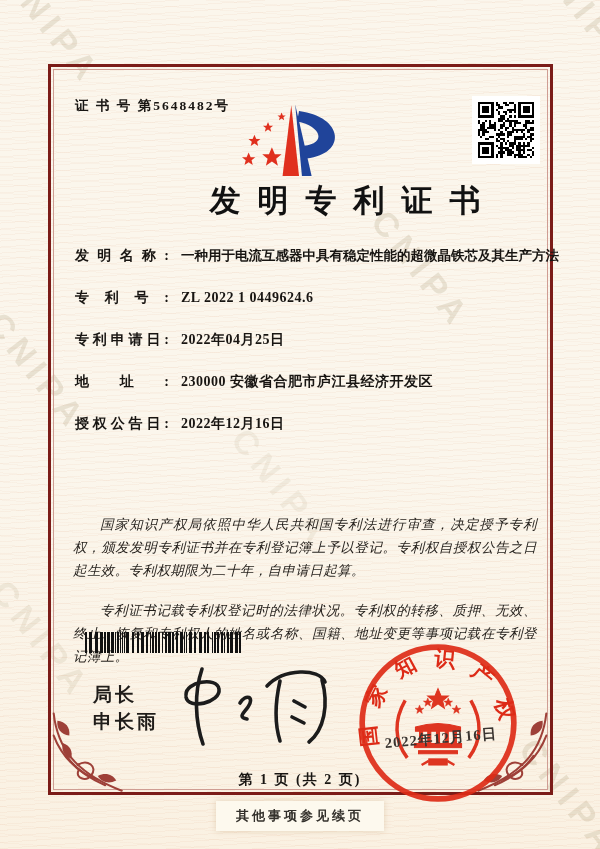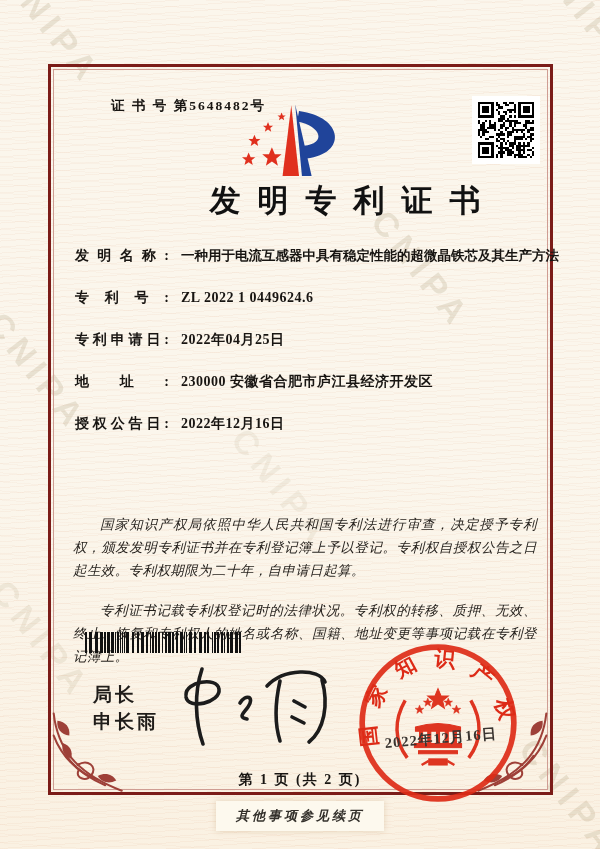--- a/index.html
+++ b/index.html
@@ -13,21 +13,21 @@
   .wm{position:absolute;font-family:"Liberation Sans","DejaVu Sans",sans-serif;font-weight:bold;
       font-size:34px;letter-spacing:7px;color:rgba(130,105,60,0.15);transform:rotate(52deg);
       white-space:nowrap;pointer-events:none;}
   
   .frame{position:absolute;left:48px;top:64px;width:505px;height:731px;border:3px solid #7b1c18;box-sizing:border-box;}
   .frame-inner{position:absolute;inset:2px;border:1px solid #cf9d93;}
   .corner{position:absolute;width:92px;height:84px;}
   .corner.bl{left:50px;top:711px;}
   .corner.br{left:458px;top:711px;transform:scaleX(-1);}
   
-  .certno{position:absolute;left:75px;top:97px;font-size:13.5px;font-weight:600;letter-spacing:2px;margin-left:36px;}
+  .certno{position:absolute;left:75px;top:97px;font-size:13.5px;font-weight:600;letter-spacing:2px;}
   .logo{position:absolute;left:237px;top:102px;}
   .qrbox{position:absolute;left:472px;top:96px;width:68px;height:68px;background:#fff;display:flex;align-items:center;justify-content:center;}
   .title{position:absolute;left:0;top:180px;width:600px;text-align:center;font-size:31px;font-weight:700;
          letter-spacing:17px;text-indent:17px;color:#111;padding-left:45px;}
   
   .fields{position:absolute;left:75px;top:246px;width:470px;display:flex;flex-direction:column;gap:22px;
           font-size:14px;font-weight:700;line-height:20px;}
   .frow{position:relative;white-space:nowrap;}
   .lbl{display:inline-block;width:94px;text-align:justify;text-align-last:justify;vertical-align:top;}
   .val{margin-left:12px;letter-spacing:0.5px;}
@@ -44,21 +44,21 @@
           font-weight:700;font-size:19px;letter-spacing:3px;line-height:27px;color:#201d1a;}
   .signature{position:absolute;left:172px;top:653px;}
   
   .seal{position:absolute;left:356px;top:641px;width:164px;height:164px;}
   .sealdate{position:absolute;left:366px;top:729px;width:150px;text-align:center;font-weight:700;
             font-size:14.5px;letter-spacing:1px;color:#3a3430;transform:rotate(-5deg);z-index:5;}
   
   .pageinfo{position:absolute;left:0;top:771px;width:600px;text-align:center;font-size:14px;font-weight:600;letter-spacing:2px;}
   .tab{position:absolute;left:216px;top:801px;width:168px;height:30px;background:#fdf9ee;
        box-shadow:0 0 6px rgba(180,140,90,0.30);display:flex;align-items:center;justify-content:center;
-       font-size:13px;font-style:italic;font-weight:600;letter-spacing:3px;color:#33302b;}
+       font-size:13px;font-weight:600;letter-spacing:3px;color:#33302b;}
 </style>
 </head>
 <body>
 
 <div id="page">
 
   <div class="wm" style="left:-18px;top:6px;">CNIPA</div>
   <div class="wm" style="left:516px;top:-8px;">CNIPA</div>
   <div class="wm" style="left:-32px;top:352px;">CNIPA</div>
   <div class="wm" style="left:352px;top:250px;">CNIPA</div>

